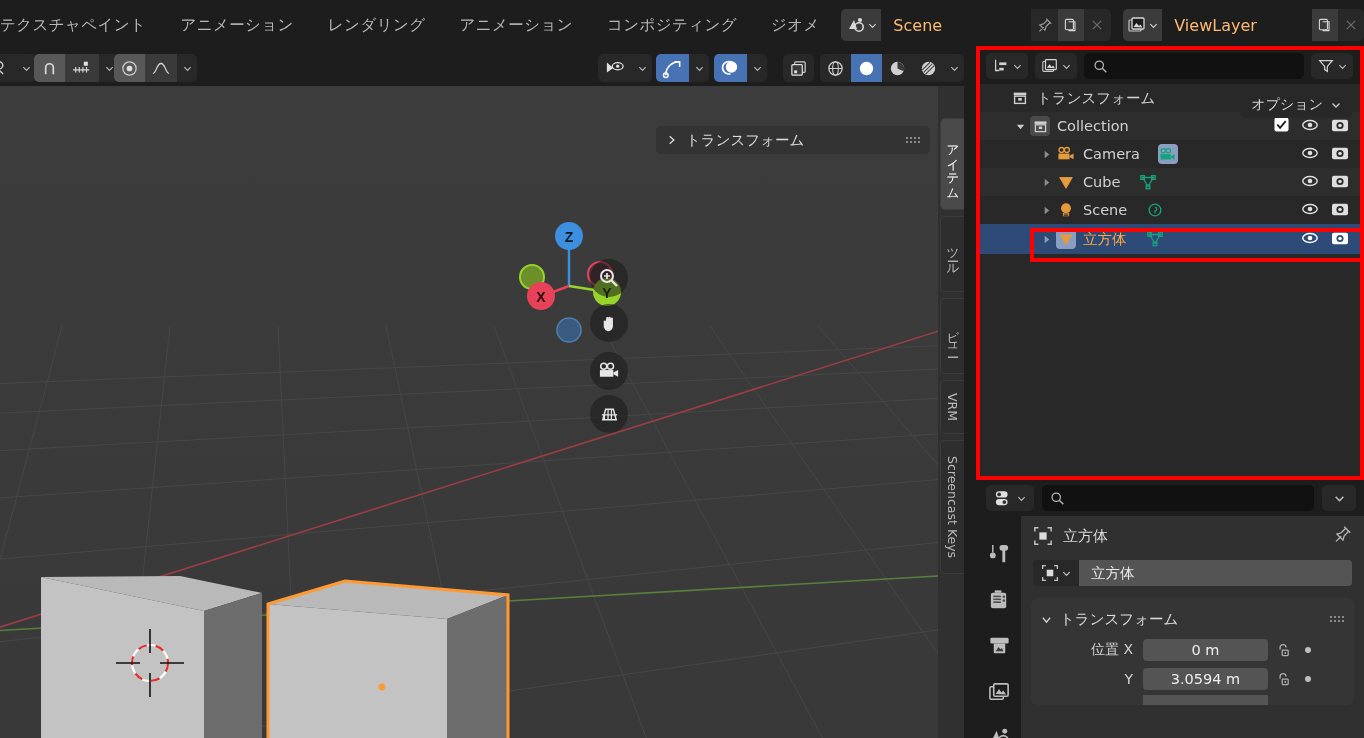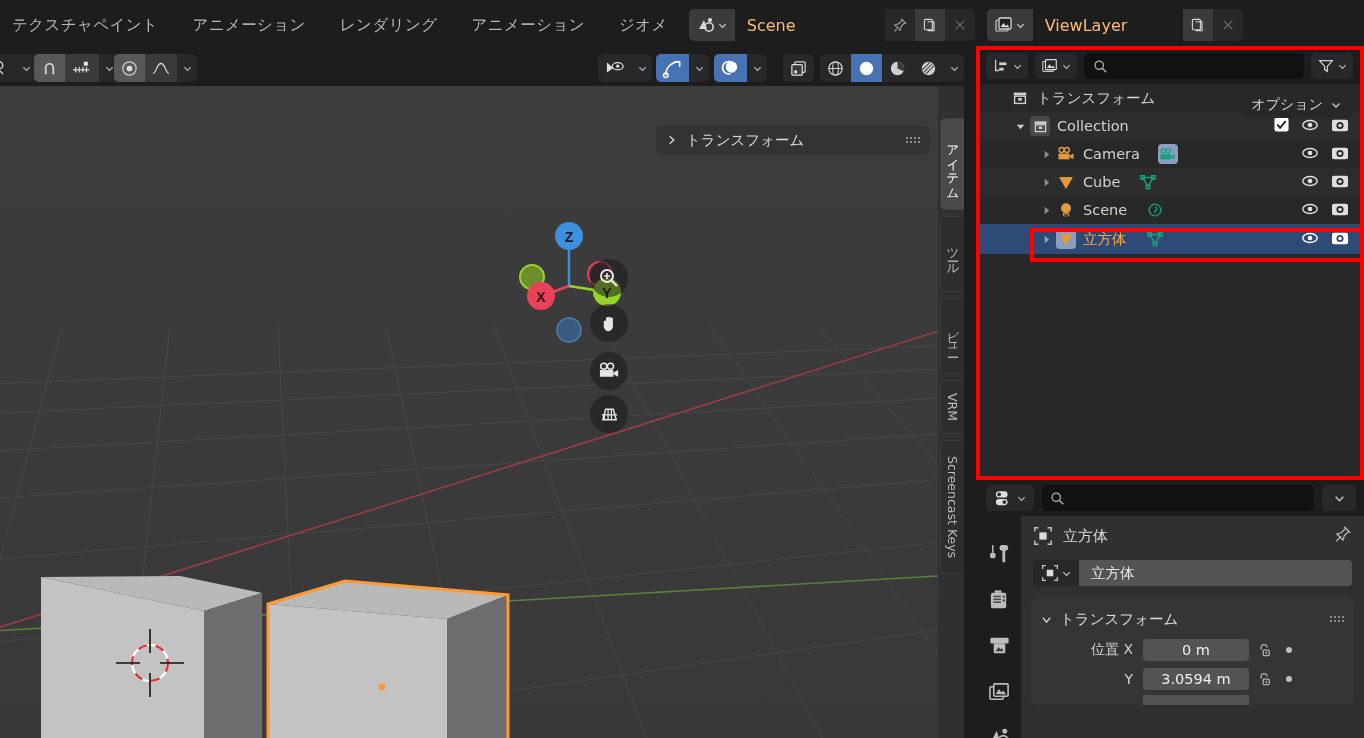--- a/index.html
+++ b/index.html
@@ -15,21 +15,21 @@
   #topbar {
     position:absolute; left:0; top:0; width:1364px; height:50px;
     background:#1d1d1d;
     display:flex; align-items:center;
   }
   .wstabs { display:flex; align-items:center; height:50px; padding-left:0; }
   .wstab {
     color:#b8b8b8; font-size:15.5px; padding:0 17px; line-height:50px;
     white-space:nowrap; letter-spacing:.4px;
   }
-  .wstab:first-child{ padding-left:12px; }
+  .wstab:first-child{ padding-left:0; }
 
   .scene-widget {
     display:flex; align-items:center; height:32px;
     background:#282828; border-radius:5px; overflow:hidden;
     margin-left:4px;
   }
   .sw-icon {
     width:46px; height:32px; background:#3b3b3b;
     display:flex; align-items:center; justify-content:center; gap:2px;
   }
@@ -166,38 +166,39 @@
                border-radius:4px; overflow:hidden; }
   .nf-icon { width:46px; height:26px; background:#282828; display:flex;
              align-items:center; justify-content:center; gap:3px; }
   .nf-val { flex:1; height:26px; background:#545454; display:flex; align-items:center;
             padding:0 12px; color:#e9e9e9; font-size:14.5px; }
   .panelbox { margin:12px 10px 0 10px; background:#353535; border-radius:6px; padding:6px 0 0 0; }
   .panelhdr { height:30px; display:flex; align-items:center; padding:0 10px; gap:8px;
               color:#dcdcdc; font-size:14.5px; }
   .prow { display:flex; align-items:center; height:26px; margin:3px 0; padding-right:8px; }
   .plabel { width:112px; text-align:right; color:#d2d2d2; font-size:14px; padding-right:10px; }
-  .pval { width:106px; height:22px; background:#545454; border-radius:4px;
+  .pval { width:125px; height:22px; background:#545454; border-radius:4px;
           display:flex; align-items:center; justify-content:center;
           color:#eeeeee; font-size:14.5px; }
   .plock { width:30px; display:flex; align-items:center; justify-content:center; }
   .pdot { width:20px; display:flex; align-items:center; justify-content:center; }
   .pdot i { width:6px; height:6px; border-radius:50%; background:#bfbfbf; display:block; }
 </style>
 </head>
 <body>
 
 <div id="app">
 
   <div id="topbar">
     <div class="wstabs">
       <div class="wstab">テクスチャペイント</div>
       <div class="wstab">アニメーション</div>
       <div class="wstab">レンダリング</div>
       <div class="wstab">アニメーション</div>
+      <div class="wstab">コンポジティング</div>
       <div class="wstab">ジオメ</div>
     </div>
 
     <div class="scene-widget">
       <div class="sw-icon">
         <svg width="20" height="20" viewBox="0 0 20 20">
           <path d="M3 14 L8 5 L11 14 Z" fill="#d8d8d8"></path>
           <circle cx="13" cy="12" r="4.2" fill="none" stroke="#d8d8d8" stroke-width="1.6"></circle>
           <circle cx="14" cy="5" r="2.1" fill="#d8d8d8"></circle>
         </svg>

